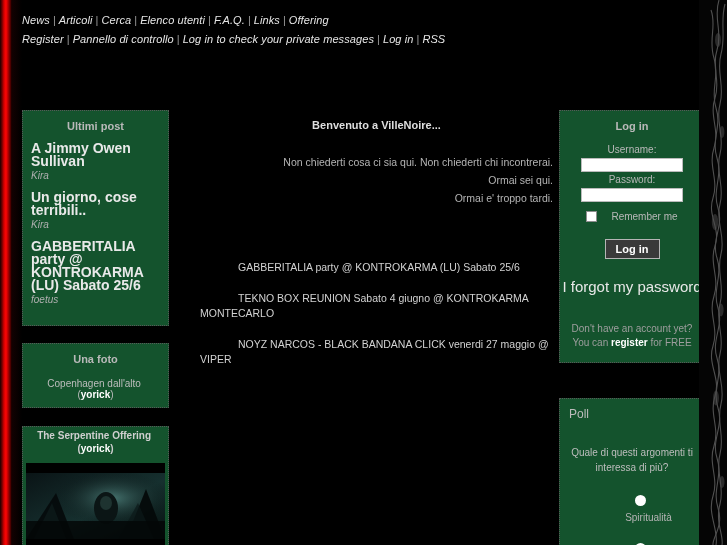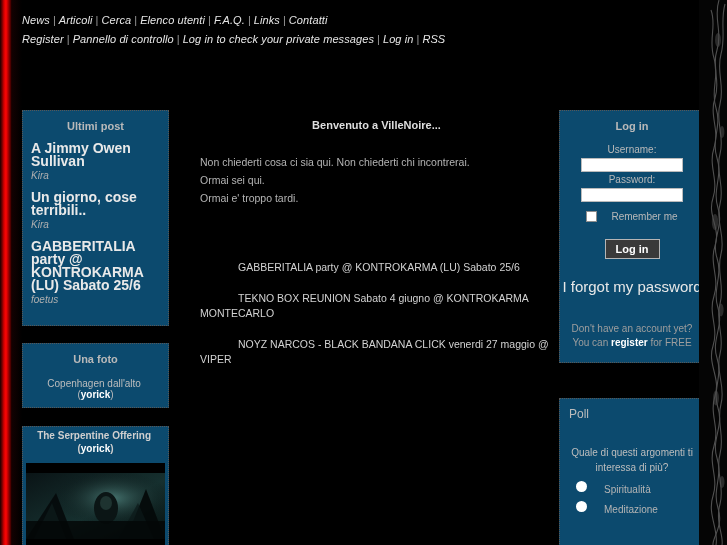--- a/index.html
+++ b/index.html
@@ -69,21 +69,21 @@
   
   #columns {
     position: absolute;
     left: 22px; top: 110px;
     width: 683px;
     height: 435px;
   }
 
   .panel {
     border: 1px dotted #575757;
-    background: #0c4a6e;
+    background: #14532d;
   }
   .panel-title {
     text-align: center;
     color: #b9b9b9;
     font-size: 11px;
     font-weight: bold;
     padding: 9px 4px 10px 4px;
   }
 
   
@@ -149,21 +149,21 @@
     width: 353px;
   }
   #welcome-title {
     text-align: center;
     color: #dedede;
     font-size: 11px;
     font-weight: bold;
     padding-top: 9px;
   }
   .welcome-line {
-    text-align: left;
+    text-align: right;
     color: #b4b4b4;
     font-size: 10.5px;
     line-height: 18px;
   }
   #welcome-body { margin-top: 22px; }
   #announcements { margin-top: 53px; }
   .announce {
     color: #d2d2d2;
     font-size: 10.5px;
     line-height: 15px;
@@ -263,21 +263,22 @@
     text-align: center;
     color: #bdbdbd;
     font-size: 10px;
     line-height: 15px;
     padding: 24px 10px 0 10px;
   }
   .poll-option {
     display: flex;
     align-items: center;
     padding: 0 0 0 16px;
-    margin-top: 3px;
+    margin-top: 20px;
+    flex-direction: column;
   }
   .poll-radio {
     width: 11px; height: 11px;
     border-radius: 50%;
     background: #ffffff;
     flex: 0 0 auto;
   }
   .poll-label {
     color: #b4b4b4;
     font-size: 10px;
@@ -314,21 +315,21 @@
       <ellipse cx="16" cy="222" rx="3.2" ry="8"></ellipse>
       <ellipse cx="22" cy="310" rx="2.6" ry="6.5"></ellipse>
       <ellipse cx="17" cy="398" rx="3" ry="7.5"></ellipse>
       <ellipse cx="23" cy="482" rx="2.5" ry="6"></ellipse>
     </g>
   </svg>
 </div>
 
 <div id="topnav">
   <div class="navrow">
-    <a href="#">News</a><span class="sep">|</span><a href="#">Articoli</a><span class="sep">|</span><a href="#">Cerca</a><span class="sep">|</span><a href="#">Elenco utenti</a><span class="sep">|</span><a href="#">F.A.Q.</a><span class="sep">|</span><a href="#">Links</a><span class="sep">|</span><a href="#">Contatti</a>
+    <a href="#">News</a><span class="sep">|</span><a href="#">Articoli</a><span class="sep">|</span><a href="#">Cerca</a><span class="sep">|</span><a href="#">Elenco utenti</a><span class="sep">|</span><a href="#">F.A.Q.</a><span class="sep">|</span><a href="#">Links</a><span class="sep">|</span><a href="#">Offering</a>
   </div>
   <div class="navrow">
     <a href="#">Register</a><span class="sep">|</span><a href="#">Pannello di controllo</a><span class="sep">|</span><a href="#">Log in to check your private messages</a><span class="sep">|</span><a href="#">Log in</a><span class="sep">|</span><a href="#">RSS</a>
   </div>
 </div>
 
 <div id="columns">
 
   <div id="col-left">
 

